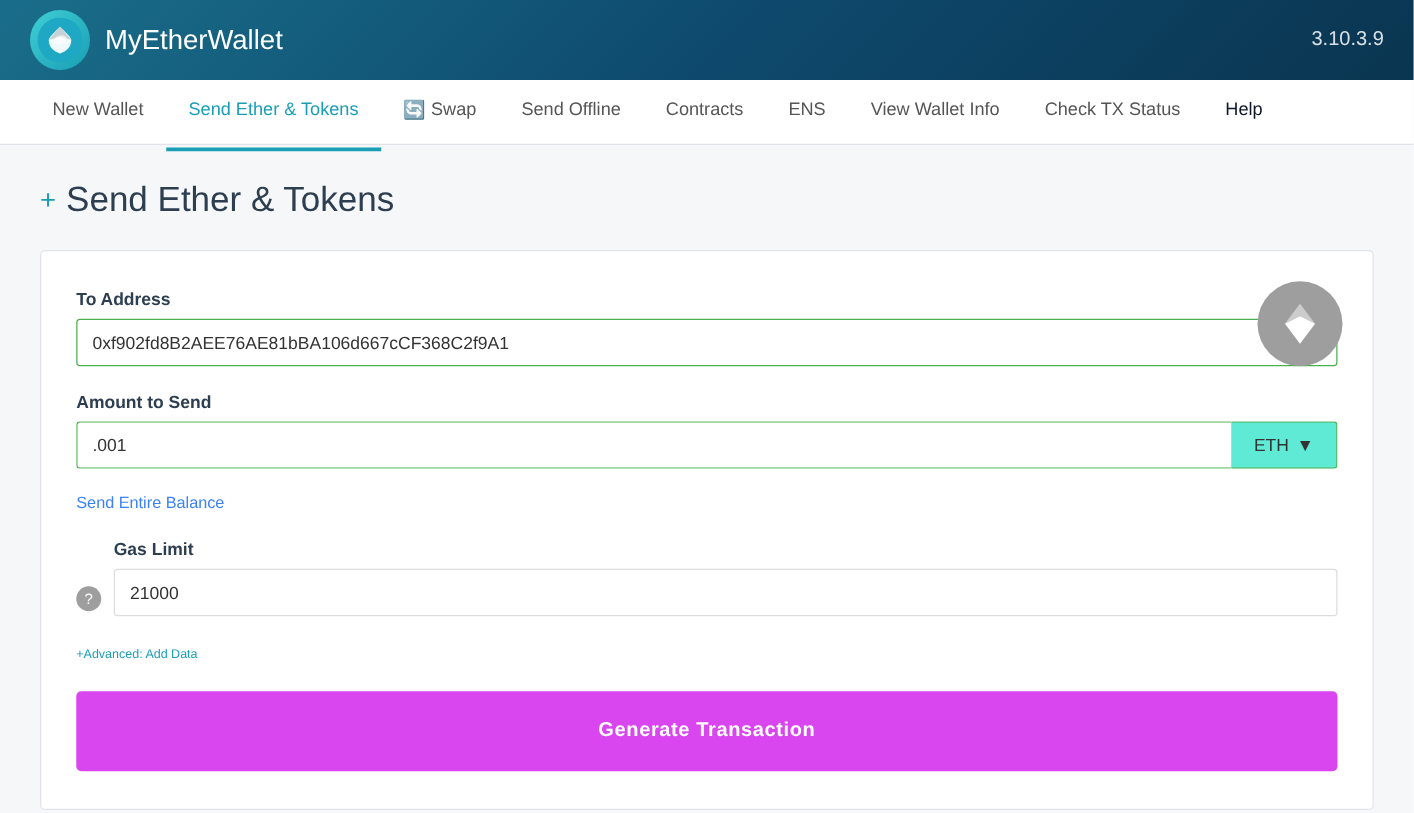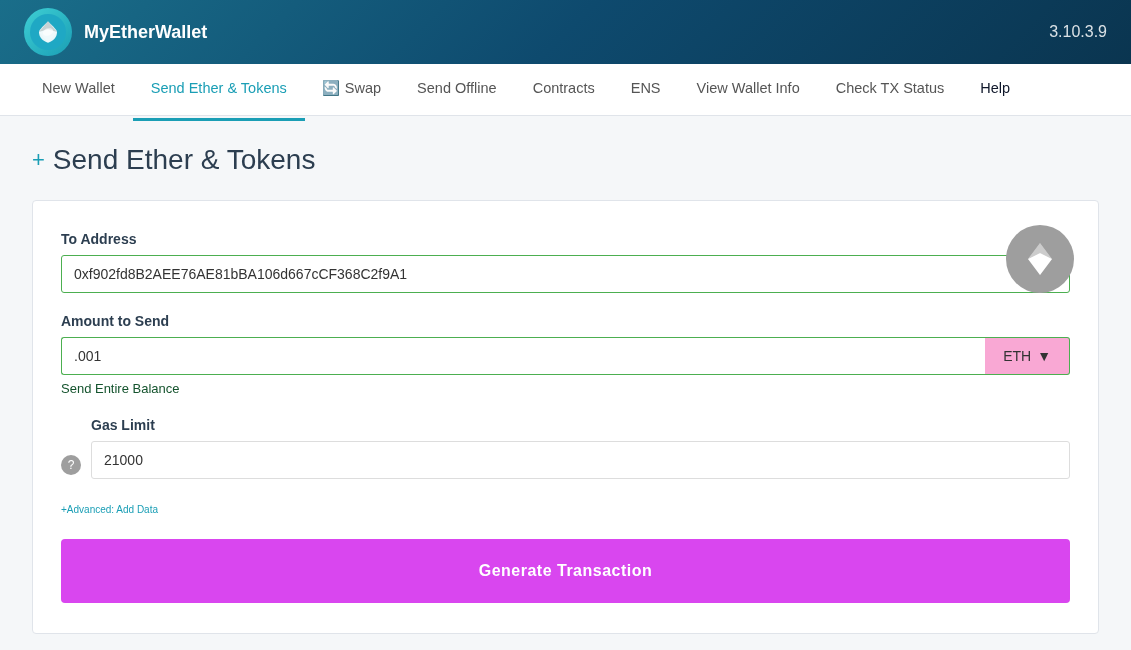--- a/index.html
+++ b/index.html
@@ -28,22 +28,22 @@
       align-items: center;
       justify-content: center;
       overflow: hidden;
     }
     .logo-circle svg {
       width: 36px;
       height: 36px;
     }
     .app-name {
       color: white;
-      font-size: 18px;
-      font-weight: 700;
+      font-size: 22px;
+      font-weight: 400;
     }
     .version {
       color: rgba(255,255,255,0.85);
       font-size: 16px;
     }
 
     
     .nav {
       background: white;
       border-bottom: 1px solid #e0e4ea;
@@ -146,39 +146,39 @@
       flex: 1;
       padding: 10px 12px;
       border: 1px solid #4caf50;
       border-right: none;
       border-radius: 3px 0 0 3px;
       font-size: 14px;
       color: #333;
       outline: none;
     }
     .currency-btn {
-      background: #f9a8d4;
+      background: #5eead4;
       border: 1px solid #4caf50;
       border-left: none;
       border-radius: 0 3px 3px 0;
       padding: 10px 18px;
       font-size: 14px;
       color: #333;
       cursor: pointer;
       display: flex;
       align-items: flex-end;
       gap: 6px;
       white-space: nowrap;
     }
 
     .send-balance-link {
-      color: #14532d;
+      color: #3b82f6;
       font-size: 13px;
       cursor: pointer;
-      margin-top: 6px;
+      margin-top: 19px;
       display: inline-block;
     }
 
     .gas-row {
       display: flex;
       align-items: flex-start;
       gap: 10px;
       margin-bottom: 20px;
     }
     .help-circle {

